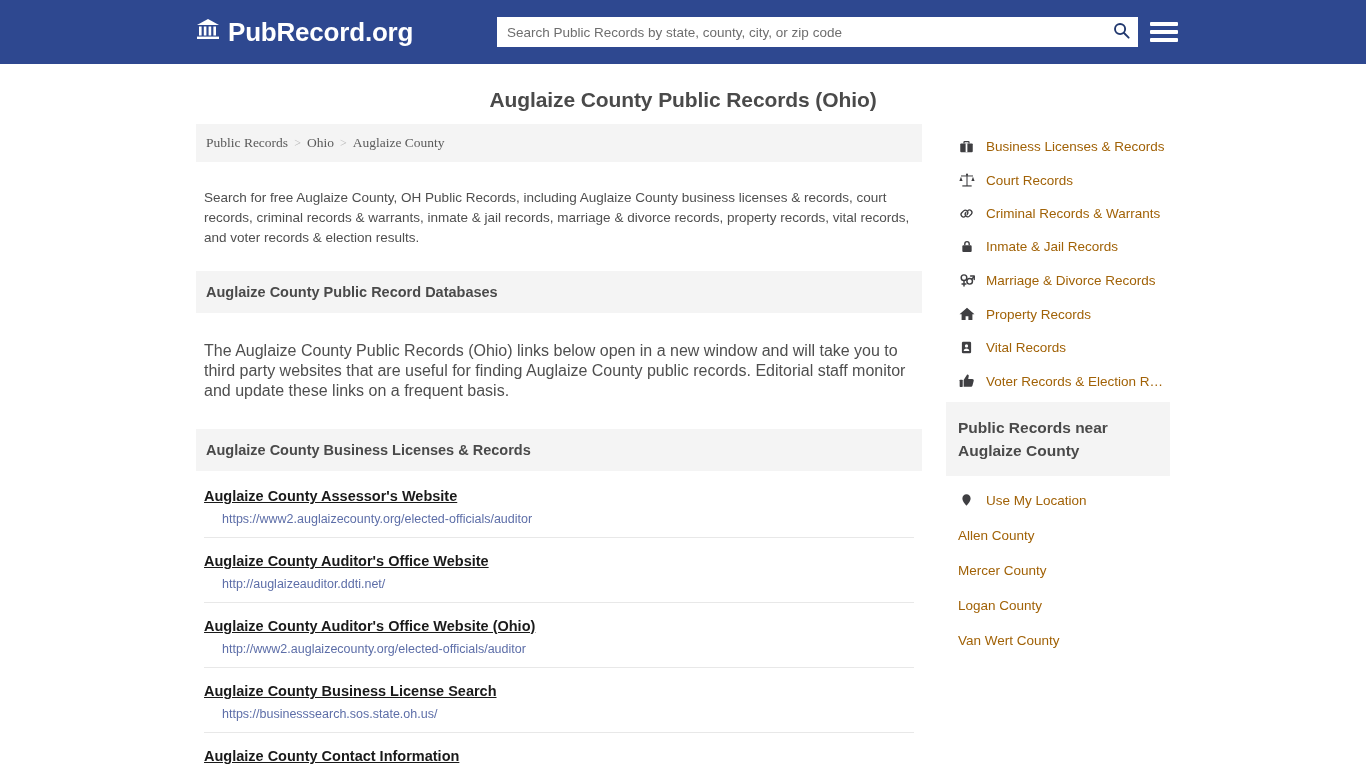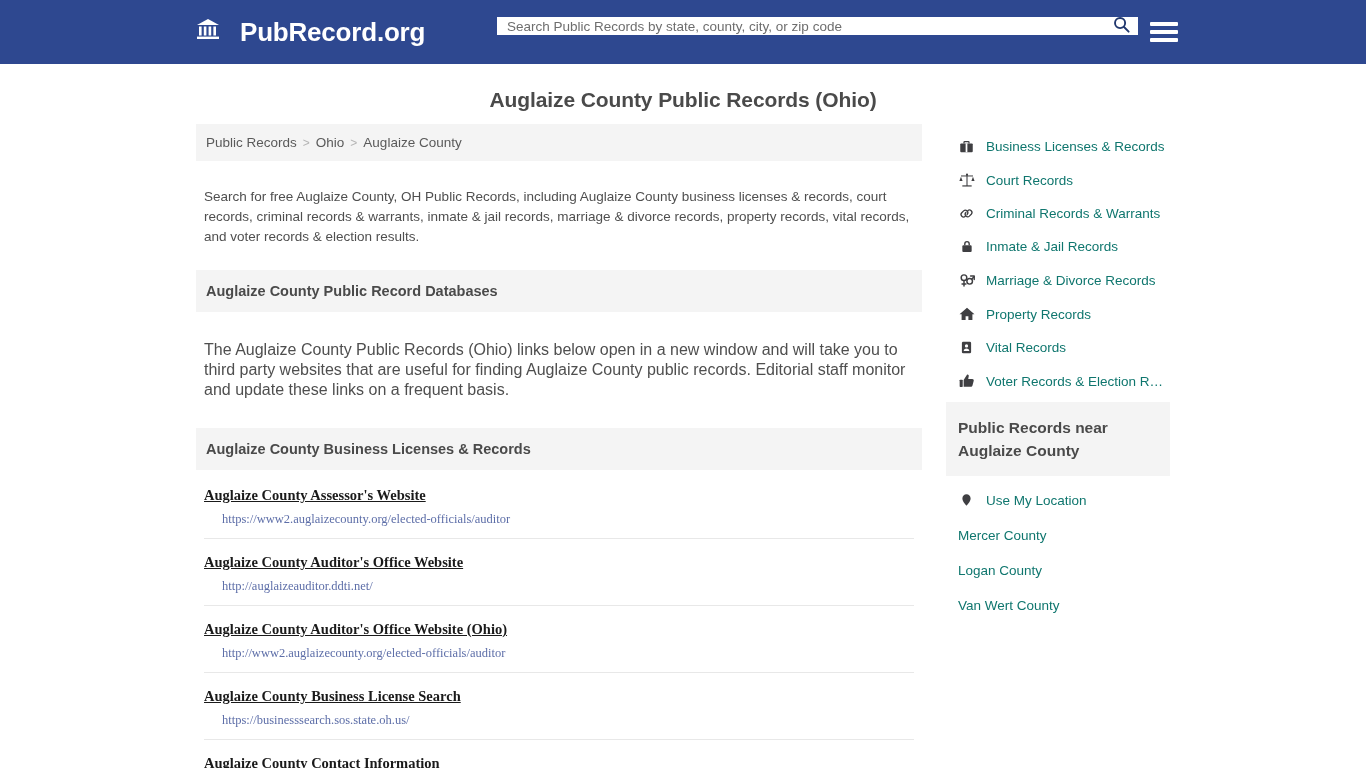--- a/index.html
+++ b/index.html
@@ -17,34 +17,34 @@
     background: #2e4890;
     display: flex;
     align-items: center;
     position: relative;
   }
   .brand {
     position: absolute;
     left: 196px;
     display: flex;
     align-items: center;
-    gap: 20px;
+    gap: 8px;
     color: #ffffff;
     font-size: 26px;
     font-weight: bold;
     letter-spacing: -0.2px;
     white-space: nowrap;
   }
   .brand-icon { display: block; }
   .search-wrap {
     position: absolute;
     left: 497px;
     top: 17px;
     width: 641px;
-    height: 18px;
+    height: 30px;
     background: #ffffff;
     display: flex;
     align-items: center;
   }
   .search-input {
     flex: 1;
     border: none;
     outline: none;
     height: 28px;
     padding: 0 10px;
@@ -100,20 +100,21 @@
 
   
   .breadcrumb {
     background: #f4f4f4;
     padding: 11px 10px;
     font-size: 13.5px;
     color: #5a5a5a;
     display: flex;
     align-items: center;
     gap: 6px;
+    font-family: Liberation Serif, serif;
   }
   .breadcrumb a {
     color: #5a5a5a; text-decoration: none;
   }
   .breadcrumb .sep { color: #b5b5b5; font-size: 12px; }
 
   .intro {
     font-size: 13.5px;
     line-height: 20px;
     color: #4f4f4f;
@@ -133,21 +134,20 @@
     line-height: 20px;
     color: #4f4f4f;
     padding: 12px 8px 12px 8px;
   }
 
   
   .link-list { padding: 0 8px; }
   .link-item {
     padding: 14px 0 11px 0;
     border-bottom: 1px solid #e8e8e8;
-    font-family: Liberation Serif, serif;
   }
   .link-item:first-child { padding-top: 16px; }
   .link-title {
     display: inline-block;
     font-size: 14.5px;
     font-weight: bold;
     color: #1a1a1a;
     text-decoration: underline;
     margin-bottom: 8px;
     cursor: pointer;
@@ -170,21 +170,21 @@
     color: #4a4a4a;
     line-height: 23px;
   }
   .side-list { padding: 6px 0 4px 0; }
   .side-item {
     display: flex;
     align-items: center;
     gap: 11px;
     padding: 9px 4px 9px 12px;
     font-size: 13.5px;
-    color: #0f766e;
+    color: #a16207;
     cursor: pointer;
     white-space: nowrap;
     overflow: hidden;
   }
   .side-item .ico {
     width: 17px;
     flex: none;
     display: flex;
     align-items: center;
     justify-content: center;
@@ -378,20 +378,23 @@
         <div class="side-item">
           <span class="ico">
             <svg width="13" height="16" viewBox="0 0 24 24" fill="#3f3f42">
                 <path d="M12 1.6c-4.3 0-7.6 3.3-7.6 7.4 0 5.6 7.6 13.4 7.6 13.4s7.6-7.8 7.6-13.4c0-4.1-3.3-7.4-7.6-7.4z"></path>
               </svg>
           </span>
           <span class="lbl">Use My Location</span>
         </div>
 
         <div class="side-item plain">
+          <span class="lbl">Allen County</span>
+        </div>
+        <div class="side-item plain">
           <span class="lbl">Mercer County</span>
         </div>
         <div class="side-item plain">
           <span class="lbl">Logan County</span>
         </div>
         <div class="side-item plain">
           <span class="lbl">Van Wert County</span>
         </div>
       </div>
     </div>

